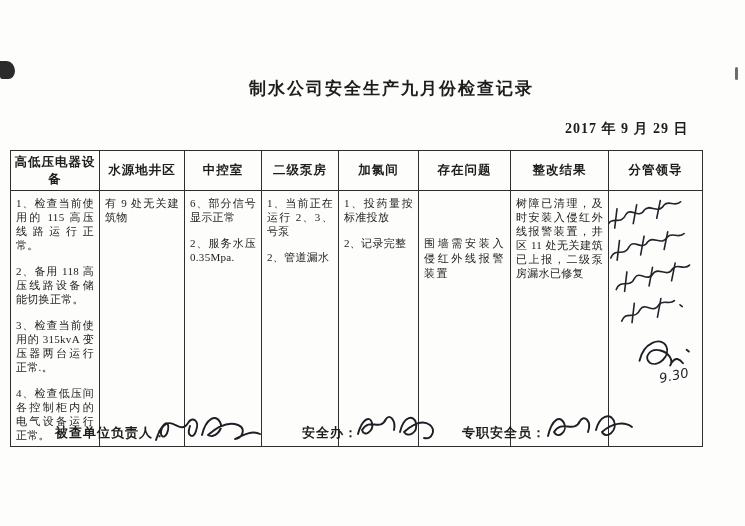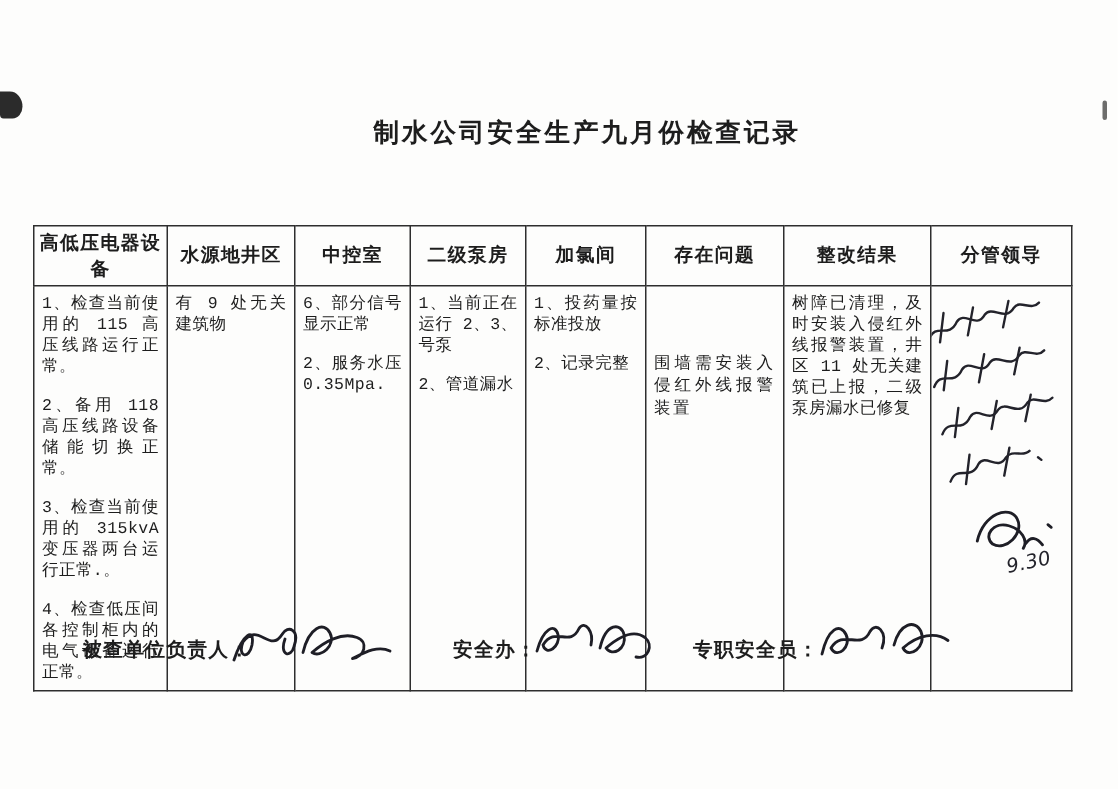--- a/index.html
+++ b/index.html
@@ -31,38 +31,38 @@
   .meta-unit {
     position:absolute; left:38px; top:121px;
     font-size:13.5px; font-weight:600; letter-spacing:1px;
   }
   .meta-date {
     position:absolute; left:565px; top:120px;
     font-size:14px; font-weight:600; letter-spacing:1px;
   }
 
   table.record-table {
-    position:absolute; left:22px; top:150px; width:692px;
+    position:absolute; left:10px; top:150px; width:692px;
     border-collapse:collapse; table-layout:fixed;
   }
   .record-table th, .record-table td {
     border:1px solid #2e2e2e;
   }
   .record-table th {
     height:39px; font-size:12.5px; font-weight:600;
     text-align:center; letter-spacing:1px; padding:0 2px;
   }
   .record-table td {
     height:227px; vertical-align:top;
     padding:5px 5px 4px 5px;
     font-size:11px; line-height:14px;
     text-align:justify; text-justify:inter-character;
     letter-spacing:.3px;
   }
-  .record-table td p { margin:0 0 12px 0;font-family:Liberation Mono, monospace; }
+  .record-table td p { margin:0 0 12px 0; }
   .record-table td p:last-child { margin-bottom:0; }
   td.cell-problems p { letter-spacing:1.6px; line-height:15px;margin-top:40px; }
   td.cell-leader { position:relative; padding:0; }
 
   .hand-note-svg { position:absolute; left:0; top:4px; }
   .hand-date {
     position:absolute; left:50px; top:178px;
     font-family:"DejaVu Sans",sans-serif; font-style:italic;
     font-size:13px; color:#23232b;
     transform:rotate(-12deg);
@@ -77,20 +77,21 @@
 </head>
 <body>
 
 <div class="page">
 
   <div class="corner-mark"></div>
   <div class="edge-mark"></div>
 
   <h1 class="doc-title">制水公司安全生产九月份检查记录</h1>
 
+  <div class="meta-date">2017 年 9 月 29 日</div>
 
   <table class="record-table">
     <colgroup>
       <col style="width:89px">
         <col style="width:85px">
         <col style="width:77px">
         <col style="width:77px">
       <col style="width:80px">
         <col style="width:92px">
         <col style="width:98px">

